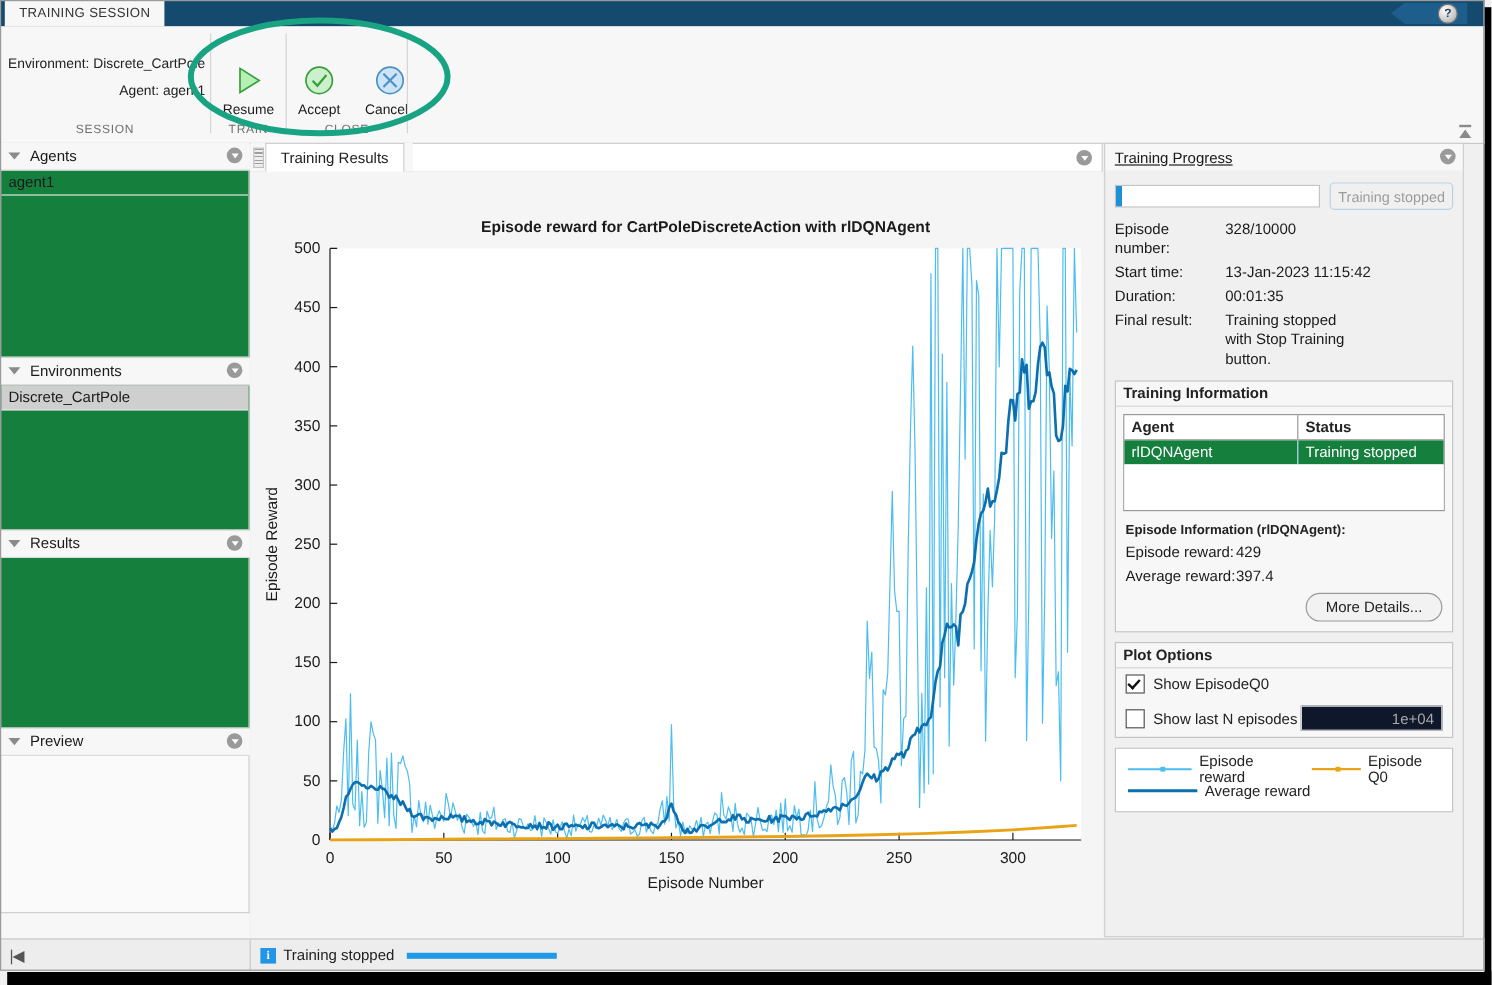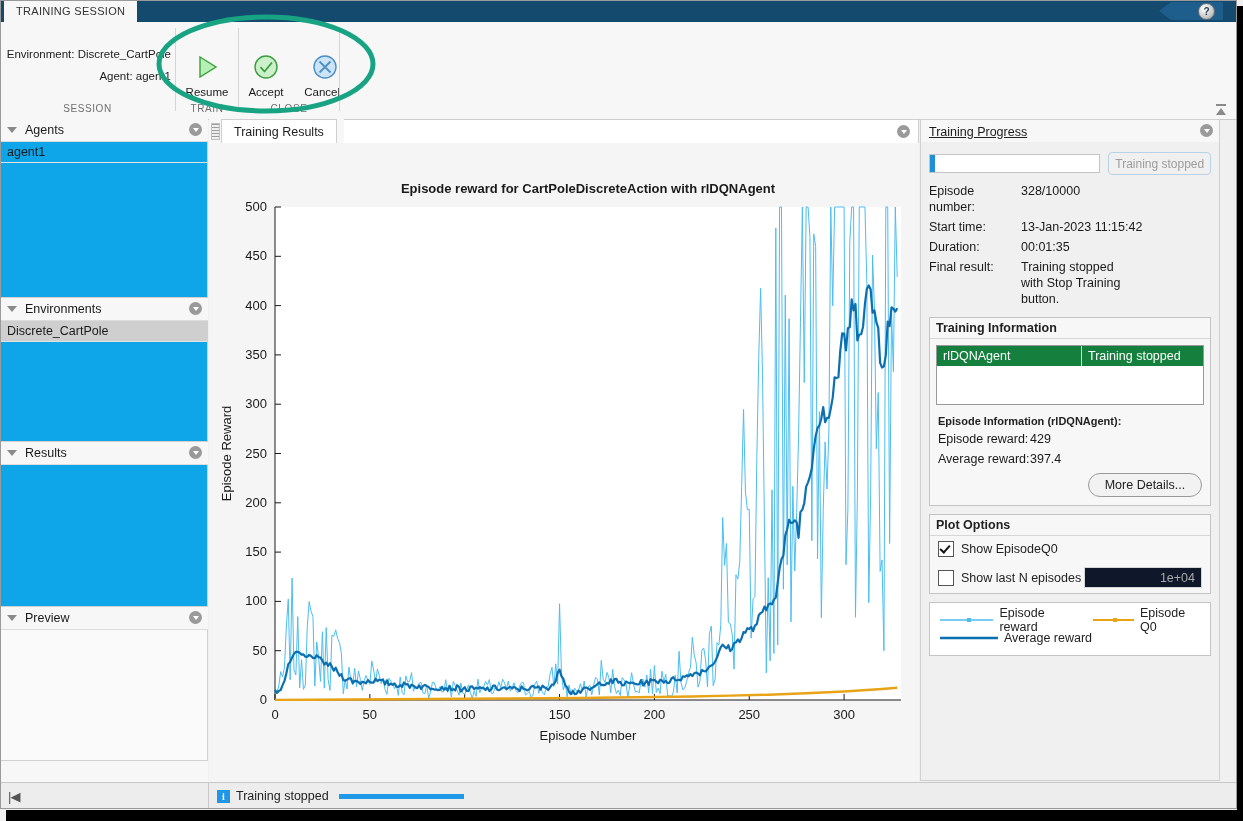--- a/index.html
+++ b/index.html
@@ -46,21 +46,21 @@
 
   
   .sidebar{position:absolute;left:0;top:119px;width:208px;height:663px;background:#f7f7f7;}
   .panel-head{position:relative;height:22px;background:#f7f7f7;border-bottom:1px solid #dcdcdc;
     display:flex;align-items:center;}
   .tri{margin-left:7px;margin-right:8px;width:0;height:0;border-left:5px solid transparent;border-right:5px solid transparent;border-top:6px solid #8a8a8a;}
   .panel-title{font-size:12.5px;color:#1a1a1a;}
   .panel-x{position:absolute;right:6px;top:4px;width:13px;height:13px;border-radius:50%;
     background:#9a9a9a;display:flex;align-items:center;justify-content:center;}
   .panel-x::after{content:"";width:0;height:0;border-left:3.5px solid transparent;border-right:3.5px solid transparent;border-top:4px solid #ffffff;}
-  .panel-body{background:#0ea5e9;border:1px solid #d0d0d0;border-top:none;margin:0;overflow:hidden;}
+  .panel-body{background:#15803d;border:1px solid #d0d0d0;border-top:none;margin:0;overflow:hidden;}
   .list-item{padding:3px 6px;font-size:12.5px;color:#1a1a1a;border-bottom:1px solid #e2e2e2;}
   .list-item.selected{background:#cfcfcf;}
   .pane-preview-body{background:#fafafa;}
 
   
   .center{position:absolute;left:209px;top:119px;width:710px;height:663px;background:#f7f7f7;}
   .doc-tabbar{position:relative;height:24px;background:#f7f7f7;border-bottom:1px solid #d0d0d0;}
   .grip{position:absolute;left:2px;top:4px;width:7px;height:15px;
     background:repeating-linear-gradient(to bottom,#9d9d9d 0 1px,transparent 1px 3px);
     border:1px solid #c0c0c0;background-color:#efefef;}
@@ -330,20 +330,24 @@
         <div class="v">00:01:35</div>
       </div>
       <div class="kv">
         <div class="k">Final result:</div>
         <div class="v" style="width:118px;">Training stopped with Stop Training button.</div>
       </div>
 
       <div class="box">
         <div class="box-title">Training Information</div>
         <div class="tbl">
+          <div class="tbl-head">
+            <div class="th1">Agent</div>
+            <div>Status</div>
+          </div>
           <div class="tbl-row">
             <div class="th1" style="border-right:1px solid #bbdcf5;">rlDQNAgent</div>
             <div>Training stopped</div>
           </div>
           <div class="tbl-filler"></div>
         </div>
 
         <div class="ei-title">Episode Information (rlDQNAgent):</div>
         <div class="kv">
           <div class="k">Episode reward:</div>

